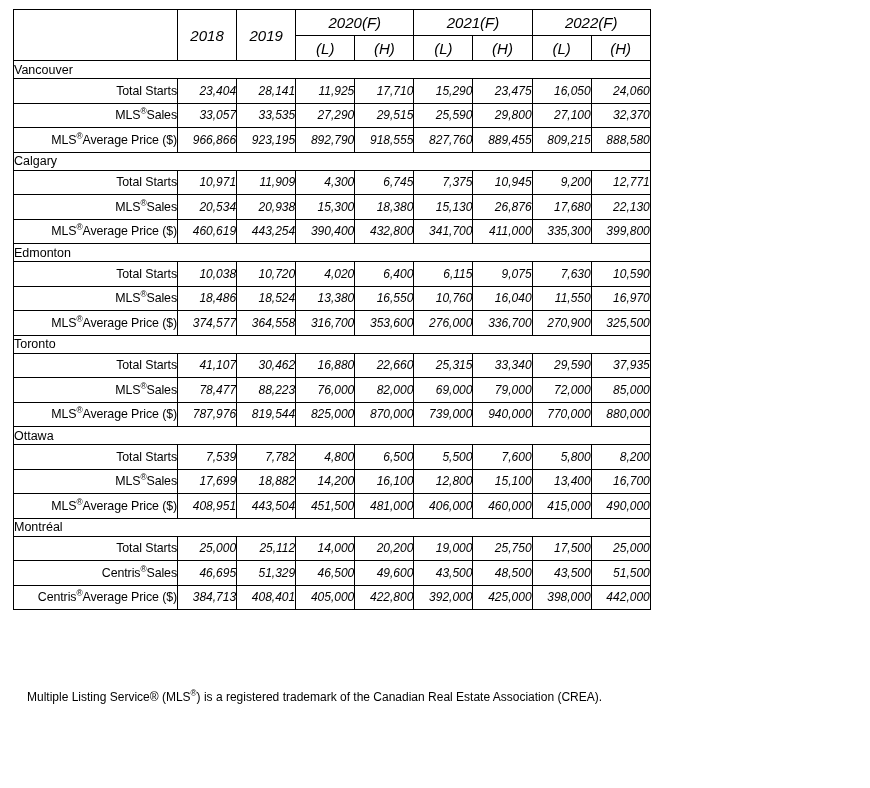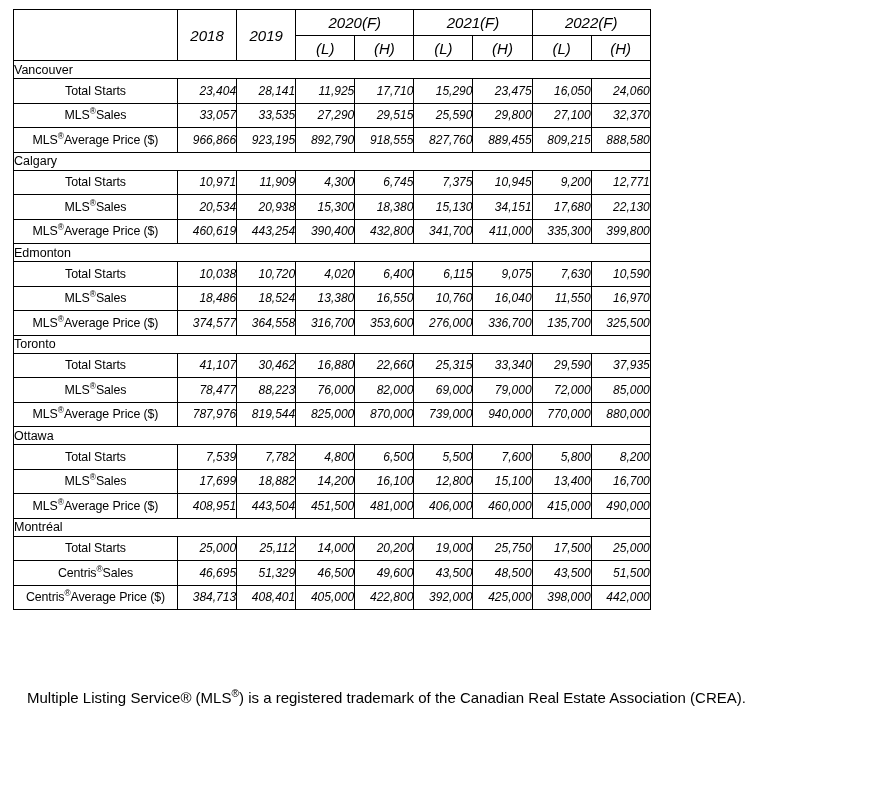--- a/index.html
+++ b/index.html
@@ -77,21 +77,21 @@
     border-right: none;
   }
 
   
   tr.data-row td {
     height: 24.5px;
   }
   td.rowlabel {
     font-size: 12.4px;
     font-weight: bold;
-    text-align: center;
+    text-align: right;
     padding-left: 9px;
     letter-spacing: -0.1px;
     white-space: nowrap;
   }
   td.val {
     font-size: 12px;
     font-style: italic;
     text-align: right;
     padding-right: 8px;
     white-space: nowrap;
@@ -106,21 +106,21 @@
   }
 
   
   #footnotes {
     position: absolute;
     left: 27px;
     top: 690px;
     width: 830px;
   }
   .footnote {
-    font-size: 15px;
+    font-size: 12px;
     line-height: 15px;
     margin-bottom: 12.5px;
     white-space: nowrap;
     color: #000;
   }
 </style>
 </head>
 <body>
 
 <div id="page">
@@ -206,21 +206,21 @@
           <td class="val">9,200</td>
           <td class="val">12,771</td>
         </tr>
         <tr class="data-row">
           <td class="rowlabel">MLS<sup class="reg">®</sup>Sales</td>
           <td class="val">20,534</td>
           <td class="val">20,938</td>
           <td class="val">15,300</td>
           <td class="val">18,380</td>
           <td class="val">15,130</td>
-          <td class="val">34,151</td>
+          <td class="val">26,876</td>
           <td class="val">17,680</td>
           <td class="val">22,130</td>
         </tr>
         <tr class="data-row">
           <td class="rowlabel">MLS<sup class="reg">®</sup>Average Price ($)</td>
           <td class="val">460,619</td>
           <td class="val">443,254</td>
           <td class="val">390,400</td>
           <td class="val">432,800</td>
           <td class="val">341,700</td>
@@ -254,21 +254,21 @@
           <td class="val">16,970</td>
         </tr>
         <tr class="data-row">
           <td class="rowlabel">MLS<sup class="reg">®</sup>Average Price ($)</td>
           <td class="val">374,577</td>
           <td class="val">364,558</td>
           <td class="val">316,700</td>
           <td class="val">353,600</td>
           <td class="val">276,000</td>
           <td class="val">336,700</td>
-          <td class="val">135,700</td>
+          <td class="val">270,900</td>
           <td class="val">325,500</td>
         </tr>
         <tr class="section-row">
           <td colspan="9">Toronto</td>
         </tr>
         <tr class="data-row">
           <td class="rowlabel">Total Starts</td>
           <td class="val">41,107</td>
           <td class="val">30,462</td>
           <td class="val">16,880</td>

